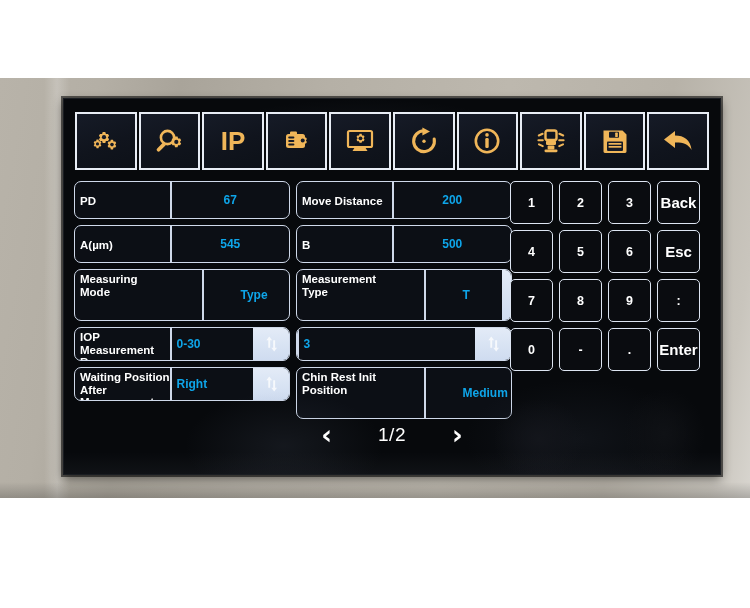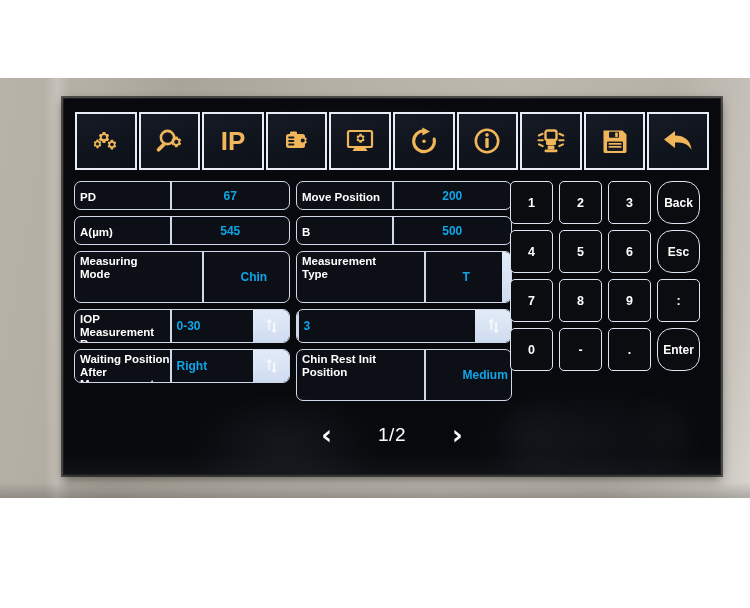--- a/index.html
+++ b/index.html
@@ -68,21 +68,21 @@
 
   .row{
     box-sizing:border-box;
     border:1.5px solid #cfd9ea;
     border-radius:7px;
     background:#0c0f15;
     display:flex;align-items:stretch;
     margin-bottom:6px;
     overflow:hidden;
   }
-  .row.simple{height:29px;}
+  .row.simple{height:38px;}
   .row.two-line{height:52px;gap:32px;}
   .row.three-line{height:34px;}
 
   .row-label{
     flex:0 0 95px;
     color:#ffffff;font-size:11.5px;font-weight:bold;
     padding:3px 0 0 5px;
     line-height:12.5px;
     display:flex;align-items:center;
     box-sizing:border-box;
@@ -112,21 +112,21 @@
     gap:6px;
   }
   .key{
     background:#0a0c10;
     border:1.3px solid #dde5f2;
     border-radius:5px;
     color:#ffffff;font-size:12.5px;font-weight:bold;
     display:flex;align-items:center;justify-content:center;
     cursor:pointer;box-sizing:border-box;
   }
-  .key.wide-label{font-size:12px;border-radius:15px;}
+  .key.wide-label{font-size:15px;}
 
   
   #pager{
     position:absolute;left:0;top:316px;width:656px;height:40px;
     display:flex;align-items:center;justify-content:center;gap:46px;
   }
   .pager-arrow{color:#ffffff;font-size:26px;font-weight:bold;line-height:1;cursor:pointer;
     font-family:"DejaVu Sans", sans-serif;}
   #pager-label{color:#ffffff;font-size:19px;font-weight:normal;letter-spacing:0.5px;}
 
@@ -284,21 +284,21 @@
           <div class="row-value center">67</div>
         </div>
         <div class="row simple">
           <div class="row-label">A(µm)</div>
           <div class="row-divider"></div>
           <div class="row-value center">545</div>
         </div>
         <div class="row two-line">
           <div class="row-label">Measuring Mode</div>
           <div class="row-divider"></div>
-          <div class="row-value left">Chin</div>
+          <div class="row-value left">Type</div>
           <div class="spinner">
             <svg width="16" height="22" viewBox="0 0 16 22">
               <path d="M6.2 3.5 L3.4 7.2 h1.9 v7.6 h1.9 V7.2 h1.9 z" fill="#ffffff"></path>
               <path d="M11.2 18.5 L14 14.8 h-1.9 V7.2 h-1.9 v7.6 h-1.9 z" fill="#ffffff"></path>
             </svg>
           </div>
         </div>
         <div class="row three-line">
           <div class="row-label">IOP Measurement Range</div>
           <div class="row-divider"></div>
@@ -317,21 +317,21 @@
           <div class="spinner">
             <svg width="16" height="22" viewBox="0 0 16 22">
               <path d="M6.2 3.5 L3.4 7.2 h1.9 v7.6 h1.9 V7.2 h1.9 z" fill="#ffffff"></path>
               <path d="M11.2 18.5 L14 14.8 h-1.9 V7.2 h-1.9 v7.6 h-1.9 z" fill="#ffffff"></path>
             </svg>
           </div>
         </div>
       </div>
     <div class="settings-col" id="col-mid">
         <div class="row simple">
-          <div class="row-label">Move Position</div>
+          <div class="row-label">Move Distance</div>
           <div class="row-divider"></div>
           <div class="row-value center">200</div>
         </div>
         <div class="row simple">
           <div class="row-label">B</div>
           <div class="row-divider"></div>
           <div class="row-value center">500</div>
         </div>
         <div class="row two-line">
           <div class="row-label">Measurement Type</div>

